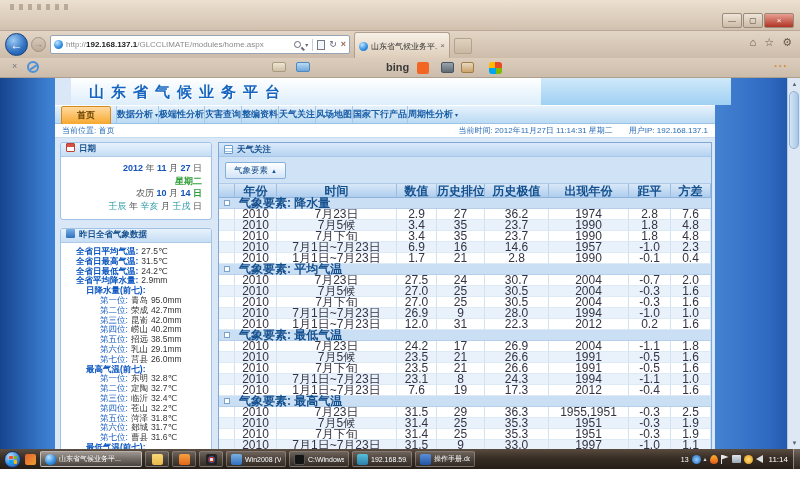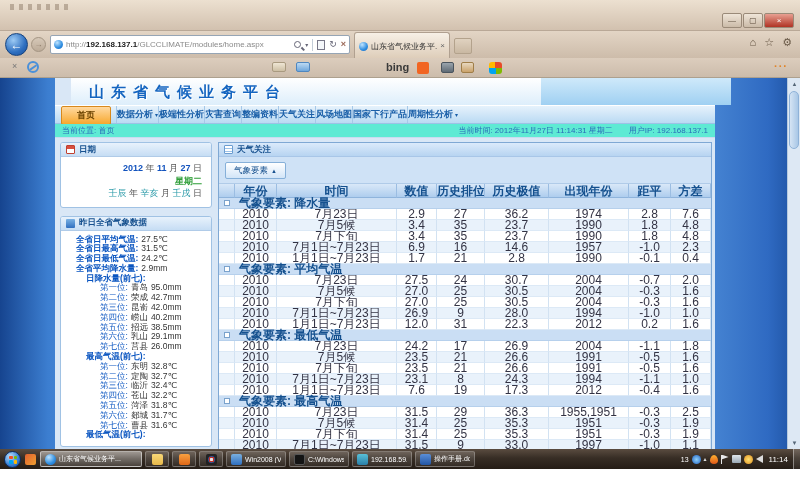--- a/index.html
+++ b/index.html
@@ -95,33 +95,33 @@
   .nav{position:absolute;left:0;top:27px;width:100%;height:19px;
     background:linear-gradient(180deg,#e6f2fc,#badaf3);border-top:1px solid #fff;
     border-bottom:1px solid #9cc2e6;display:flex;align-items:flex-start;padding-left:6px}
   .nav-item{padding:2px 0;font-size:9px;font-weight:bold;color:#1a5fa8;white-space:nowrap;
     display:flex;align-items:center;gap:2px}
   .nav-item + .nav-item{border-left:1px solid #a6c8e8}
   .nav-item.active{background:linear-gradient(180deg,#ffd9a0,#f7a82e);border:1px solid #d8891c;
     border-radius:2px;color:#6b4300;padding:2px 15px;margin-right:5px}
   .nav-arrow{font-size:6px;color:#1a5fa8}
 
-  .status{position:absolute;left:0;top:46px;width:100%;height:14px;background:#5eead4;
+  .status{position:absolute;left:0;top:46px;width:100%;height:14px;background:#ffffff;
     border-bottom:1px solid #c8dcf0;display:flex;align-items:center;padding:0 7px;
     font-size:8px;color:#2a6db8;white-space:nowrap}
   .st-spacer{flex:1}
   .st-time{margin-right:16px}
 
   .cbody{position:absolute;left:0;top:60px;width:100%;height:311px}
 
   
   .sidebar{position:absolute;left:5px;top:4px;width:152px}
   .panel{border:1px solid #a0c2e4;border-radius:3px;background:#fff;margin-bottom:8px;overflow:hidden}
   .p-hd{height:14px;background:linear-gradient(180deg,#e8f2fc,#c6ddf4);border-bottom:1px solid #b0cbe8;
-    display:flex;align-items:center;gap:4px;padding:0 5px;font-size:8.5px;font-weight:bold;color:#17518f}
+    display:flex;align-items:flex-start;gap:4px;padding:0 5px;font-size:8.5px;font-weight:bold;color:#17518f}
   .cal-icon{width:9px;height:9px;background:#fff;border:1px solid #c04030;border-radius:1px;position:relative;flex:none}
   .cal-icon::before{content:"";position:absolute;left:0;right:0;top:0;height:3px;background:#d85040}
   .chart-icon{width:9px;height:9px;border-radius:1px;flex:none;
     background:linear-gradient(180deg,#7ab2e4,#2f6fc0)}
   .date-body{padding:5px 9px 7px;text-align:right;font-size:9px;line-height:12.5px;white-space:nowrap}
   .dc-num{color:#1353be;font-weight:bold}
   .dc-unit{color:#555}
   .dc-green{color:#2f9e38;font-weight:bold}
   .dc-teal{color:#2a9aa8}
   .weather-body{padding:4px 3px 6px;font-size:8.5px;line-height:9.8px;white-space:nowrap}
@@ -303,20 +303,21 @@
     <div class="cbody">
       <div class="sidebar">
         <div class="panel">
           <div class="p-hd">
             <span class="cal-icon"></span>
             <span>日期</span>
           </div>
           <div class="date-body">
               <div class="date-line"><span class="dc-num">2012</span><span class="dc-unit"> 年 </span><span class="dc-num">11</span><span class="dc-unit"> 月 </span><span class="dc-num">27</span><span class="dc-unit"> 日</span></div>
               <div class="date-line"><span class="dc-green">星期二</span></div>
+              <div class="date-line"><span class="dc-unit">农历 </span><span class="dc-num">10</span><span class="dc-unit"> 月 </span><span class="dc-num">14</span><span class="dc-green"> 日</span></div>
               <div class="date-line"><span class="dc-teal">壬辰</span><span class="dc-unit"> 年 </span><span class="dc-teal">辛亥</span><span class="dc-unit"> 月 </span><span class="dc-teal">壬戌</span><span class="dc-unit"> 日</span></div>
             </div>
         </div>
         <div class="panel">
           <div class="p-hd">
             <span class="chart-icon"></span>
             <span>昨日全省气象数据</span>
           </div>
           <div class="weather-body">
               <div class="sum-line"><span class="w-lbl">全省日平均气温:</span><span class="w-val">27.5℃</span></div>

